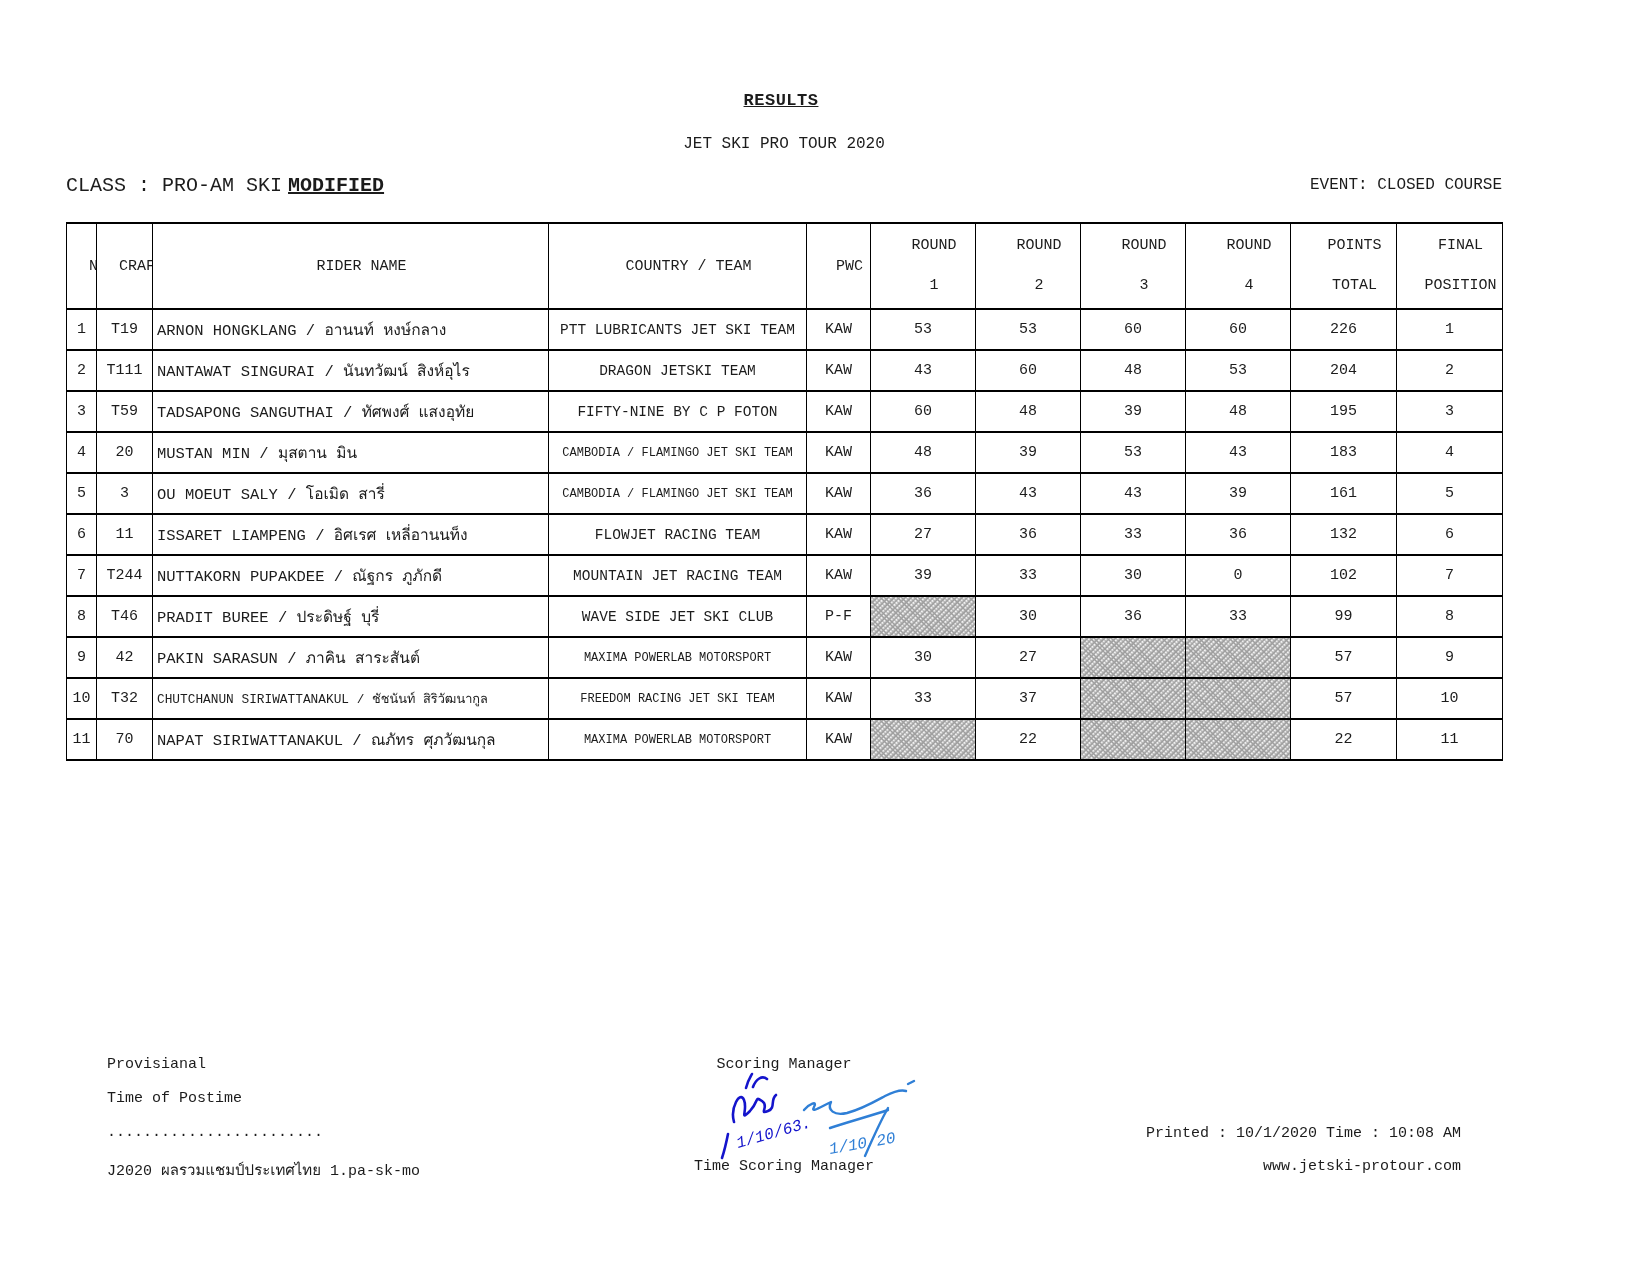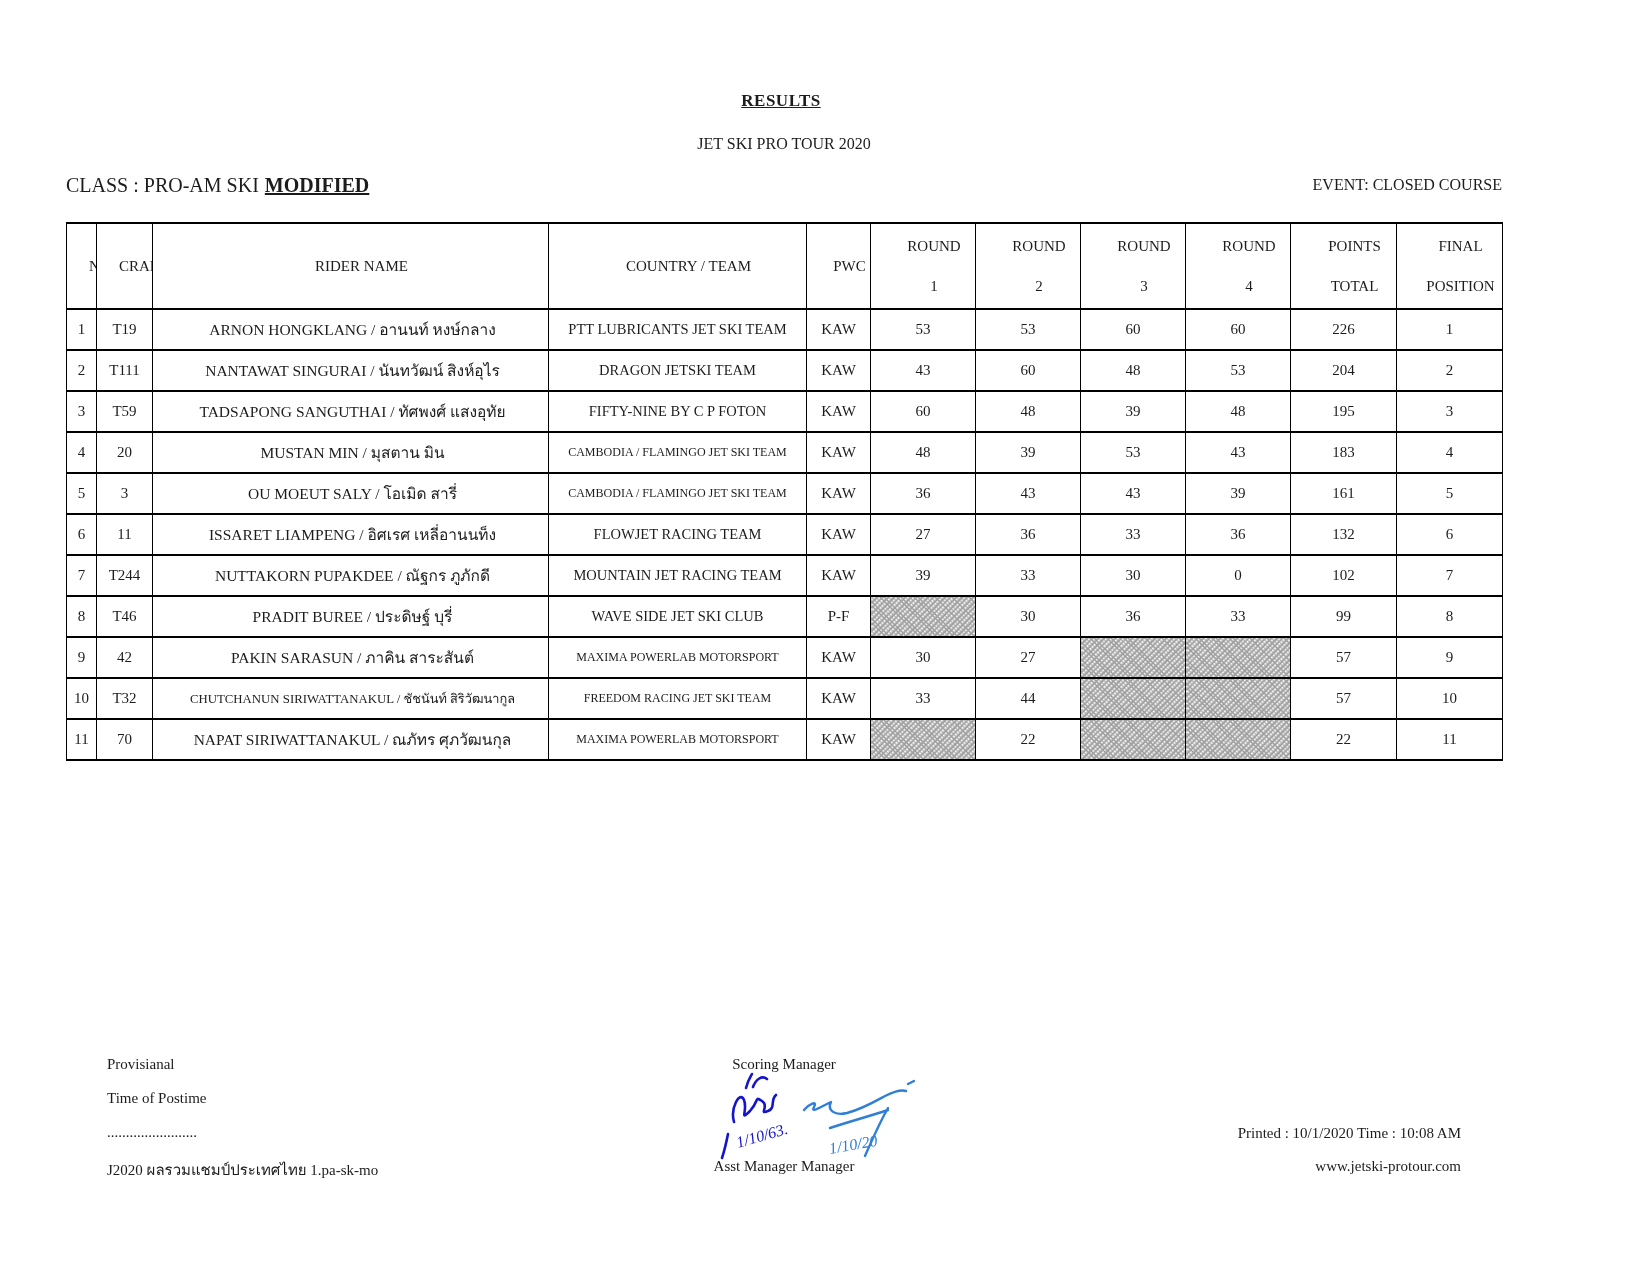--- a/index.html
+++ b/index.html
@@ -1,18 +1,18 @@
 <!DOCTYPE html>
 <html><head>
 <meta charset="utf-8">
 <style>
   html,body{margin:0;padding:0;background:#fff;}
   .page{
     position:relative;width:1650px;height:1275px;background:#ffffff;
-    font-family:Liberation Serif, serif;color:#1c1c1c;
+    font-family:Liberation Mono, monospace;color:#1c1c1c;
     overflow:hidden;
   }
   .title{
     position:absolute;top:91px;left:66px;width:1436px;text-align:center;
     font-size:17px;font-weight:bold;letter-spacing:.5px;
   }
   .title span{text-decoration:underline;padding-right:6px;}
   .subtitle{
     position:absolute;top:135px;left:66px;width:1436px;text-align:center;font-size:16px;
   }
@@ -24,21 +24,21 @@
   table{border-collapse:collapse;table-layout:fixed;width:1436px;background:#fff;}
   th,td{
     border-left:1px solid #000;border-right:1px solid #000;
     border-top:2px solid #000;border-bottom:2px solid #000;
     padding:0;overflow:hidden;white-space:nowrap;
   }
   th{height:84px;font-weight:normal;font-size:15px;text-align:center;vertical-align:middle;padding-left:22px;}
   td{height:39px;text-align:center;vertical-align:middle;font-size:15px;}
   .h1,.h2{display:block;line-height:1.1;}
   .h2{margin-top:24px;}
-  td.rider{text-align:center;padding-left:4px;font-size:15.5px;}
+  td.rider{text-align:left;padding-left:4px;font-size:15.5px;}
   td.country{font-size:14.5px;}
   td.sm{font-size:12.8px;}
   td.sm2{font-size:12px;}
   td.hatch{
     background-image:
       repeating-linear-gradient(45deg,#9f9f9f 0,#9f9f9f 1px,rgba(0,0,0,0) 1px,rgba(0,0,0,0) 3px),
       repeating-linear-gradient(-45deg,#9f9f9f 0,#9f9f9f 1px,rgba(0,0,0,0) 3px,rgba(0,0,0,0) 4px);
     background-color:#f2f2f2;
   }
 
@@ -224,21 +224,21 @@
             <td>57</td>
             <td>9</td>
           </tr>
           <tr>
             <td>10</td>
             <td>T32</td>
             <td class="rider sm">CHUTCHANUN SIRIWATTANAKUL / ชัชนันท์ สิริวัฒนากูล</td>
             <td class="country sm2">FREEDOM RACING JET SKI TEAM</td>
             <td>KAW</td>
             <td>33</td>
-            <td>44</td>
+            <td>37</td>
             <td class="hatch"></td>
             <td class="hatch"></td>
             <td>57</td>
             <td>10</td>
           </tr>
           <tr>
             <td>11</td>
             <td>70</td>
             <td class="rider">NAPAT SIRIWATTANAKUL / ณภัทร ศุภวัฒนกุล</td>
             <td class="country sm2">MAXIMA POWERLAB MOTORSPORT</td>
@@ -273,18 +273,18 @@
       <g fill="none" stroke="#2f7fd6" stroke-width="2.4" stroke-linecap="round" stroke-linejoin="round">
         <path d="M92,38 C97,32 106,28 102,35 C98,42 110,34 119,30 C115,38 122,44 135,41 C150,37 162,30 173,24 C181,20 188,17 194,19"></path>
         <path d="M196,12 l6,-3"></path>
         <path d="M118,56 C136,50 158,44 176,38"></path>
         <path d="M153,84 C160,68 168,50 176,36"></path>
       </g>
       <text x="118" y="82" transform="rotate(-10 118 82)" font-size="16" font-style="italic" fill="#2f7fd6">1/10/20</text>
     </svg>
   </div>
 
-  <div class="f-center" style="top:1158px">Asst Manager Manager</div>
+  <div class="f-center" style="top:1158px">Time Scoring Manager</div>
 
   <div class="f-right" style="top:1125px">Printed : 10/1/2020 Time : 10:08 AM</div>
   <div class="f-right" style="top:1158px">www.jetski-protour.com</div>
 
 </div>
 
 </body></html>

